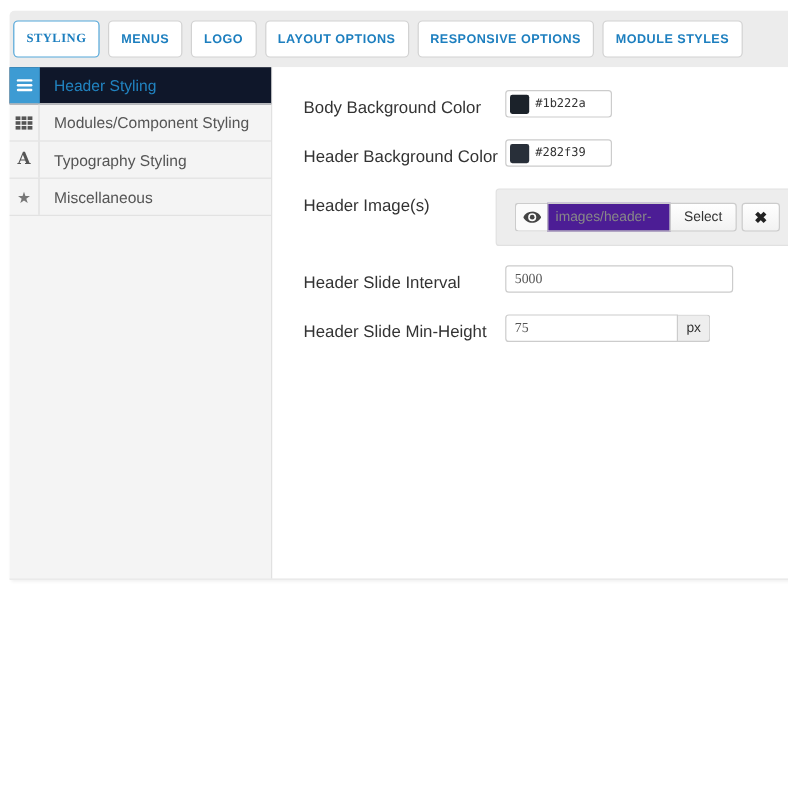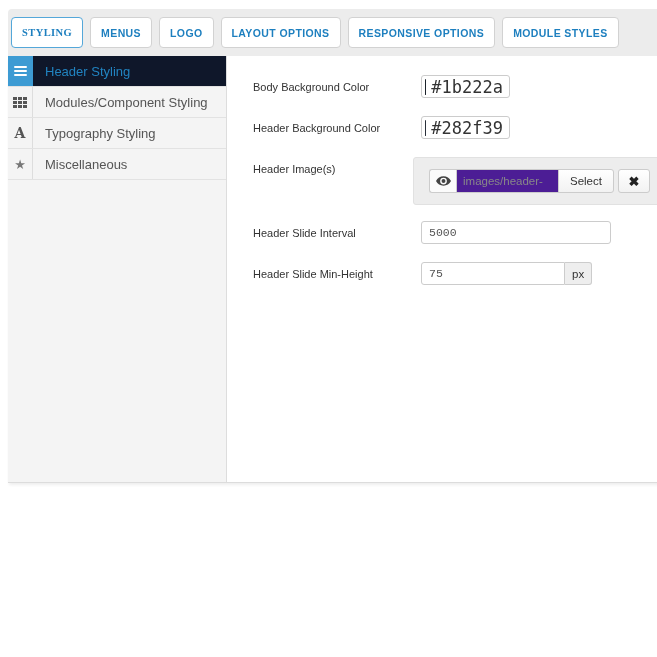--- a/index.html
+++ b/index.html
@@ -44,28 +44,28 @@
   .bars { display:flex; flex-direction:column; }
   .bars i { display:block; width:13px; height:2px; background:currentColor; border-radius:1px; margin:1px 0; }
   .grid9 { display:grid; grid-template-columns:repeat(3,4px); grid-gap:1px; }
   .grid9 i { display:block; width:4px; height:3px; background:#555; }
   .glyph-a { font-family:"DejaVu Serif", serif; font-weight:bold; font-size:14px; color:#555; line-height:1; }
   .glyph-star { font-size:13px; color:#777; line-height:1; }
 
   
   .content { flex:1; background:#fff; padding:19px 0 0 26px; }
   .form-row { display:flex; margin-bottom:18px; }
-  .form-label { width:168px; min-width:168px; font-size:11px; color:#333; padding-top:6px; }
+  .form-label { width:168px; min-width:168px; font-size:14px; color:#333; padding-top:6px; }
 
   .color-input {
     width:89px; height:23px; border:1px solid #ccc; border-radius:3px; background:#fff;
     display:flex; align-items:center; padding:0 6px 0 3px; cursor:pointer;
   }
   .swatch { width:16px; height:16px; border-radius:2px; margin-right:5px; background:#000; }
-  .hex { font-family:"DejaVu Sans Mono", monospace; font-size:17px; color:#333;text-align:right; }
+  .hex { font-family:"DejaVu Sans Mono", monospace; font-size:10px; color:#333;text-align:right; }
 
   .media-row { margin-bottom:16px; }
   .media-wrap {
     flex:1; margin-left:-8px; height:48px;
     background:#ededed; border:1px solid #e1e1e1; border-radius:3px;
     padding:11px 0 11px 15px; display:flex; align-items:center;
   }
   .input-group { display:flex; height:24px; }
   .addon-eye {
     width:27px; background:#fbfbfb; border:1px solid #ccc; border-right:none;
@@ -79,21 +79,21 @@
   }
   .btn { border:1px solid #ccc; background:linear-gradient(#fff,#f2f2f2); cursor:pointer;
          font-family:"Liberation Sans", sans-serif; }
   .btn-select { margin-left:-1px; padding:0 11px; font-size:11.5px; color:#333; border-radius:0 3px 3px 0; height:24px; }
   .btn-clear { margin-left:4px; width:32px; border-radius:3px; height:24px;
                font-size:13px; font-weight:bold; color:#222; display:flex; align-items:center; justify-content:center; }
 
   .text-input {
     height:23px; border:1px solid #ccc; border-radius:3px; padding:0 7px;
     font-size:11.5px; color:#555; outline:none; background:#fff;
-    font-family:Liberation Mono, monospace;
+    font-family:Liberation Serif, serif;
   }
   .w-interval { width:190px; }
   .w-minheight { width:144px; border-radius:3px 0 0 3px; }
   .addon-px {
     height:23px; border:1px solid #ccc; border-left:none; background:#eee;
     border-radius:0 3px 3px 0; font-size:11.5px; color:#333;
     display:flex; align-items:center; padding:0 7px;
   }
 </style>
 </head>

